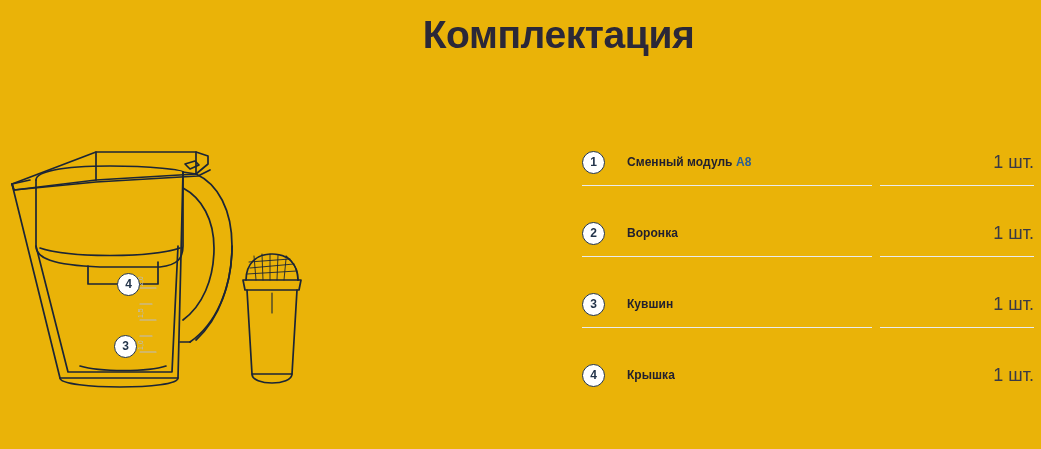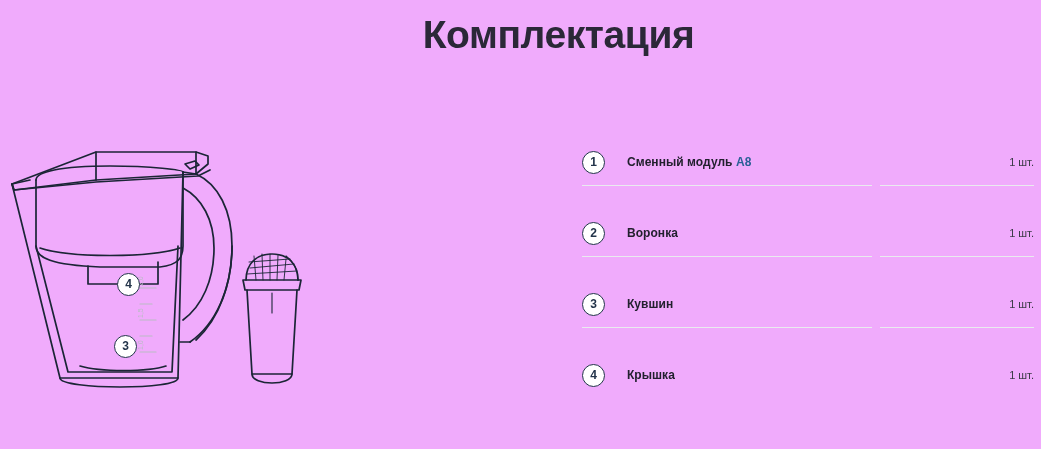--- a/index.html
+++ b/index.html
@@ -9,21 +9,21 @@
     background: #ffffff;
   }
   body {
     font-family: "Liberation Sans", "DejaVu Sans", sans-serif;
     -webkit-font-smoothing: antialiased;
   }
   #page {
     position: relative;
     width: 1041px;
     height: 449px;
-    background: #f0abfc;
+    background: #eab308;
     overflow: hidden;
   }
 
   
   #page-title {
     position: absolute;
     left: 0;
     top: 11px;
     width: 1041px;
     text-align: center;
@@ -101,21 +101,21 @@
     margin-left: 22px;
     font-size: 12px;
     font-weight: bold;
     color: #22202e;
     letter-spacing: 0.05px;
     white-space: nowrap;
   }
   .part-label .accent { color: #2a5f96; }
   .part-qty {
     flex: 0 0 auto;
-    font-size: 11px;
+    font-size: 18px;
     font-weight: normal;
     color: #3a3a46;
     text-align: right;
     white-space: nowrap;
   }
   
   .part-divider {
     position: absolute;
     left: 0;
     bottom: 16px;

